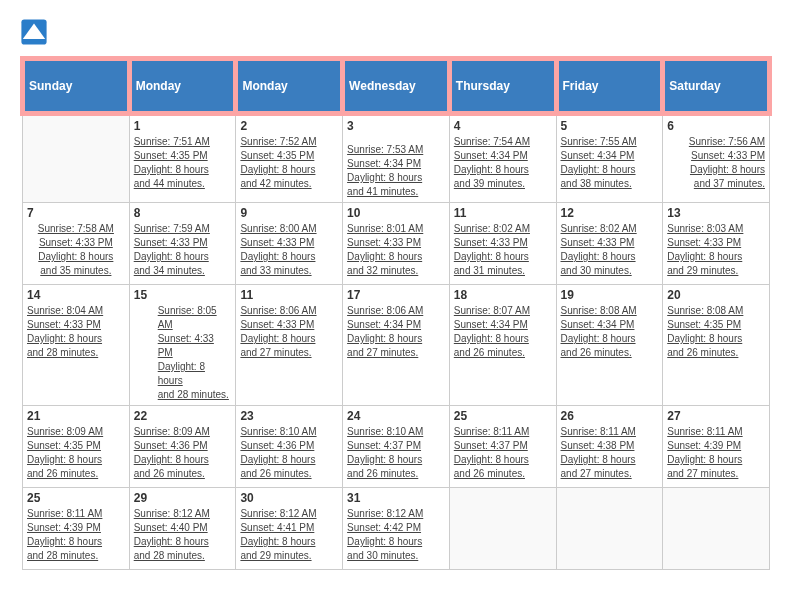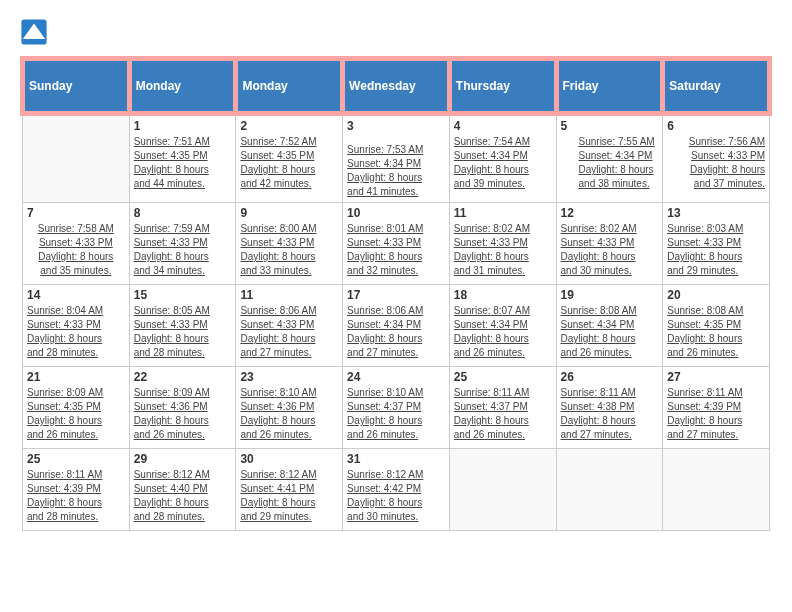--- a/index.html
+++ b/index.html
@@ -146,21 +146,21 @@
           </td>
           <td>
             <div class="day-num">4</div>
             <div class="day-info" style="white-space: pre-line;">Sunrise: 7:54 AM
 Sunset: 4:34 PM
 Daylight: 8 hours
 and 39 minutes.</div>
           </td>
           <td>
             <div class="day-num">5</div>
-            <div class="day-info" style="white-space: pre-line; margin-left: 18px;">Sunrise: 7:55 AM
+            <div class="day-info" style="white-space: pre-line;">Sunrise: 7:55 AM
 Sunset: 4:34 PM
 Daylight: 8 hours
 and 38 minutes.</div>
           </td>
           <td>
             <div class="day-num">6</div>
             <div class="day-info" style="white-space: pre-line; text-align: right;">Sunrise: 7:56 AM
 Sunset: 4:33 PM
 Daylight: 8 hours
 and 37 minutes.</div>
@@ -220,21 +220,21 @@
         <tr>
           <td>
             <div class="day-num">14</div>
             <div class="day-info" style="white-space: pre-line;">Sunrise: 8:04 AM
 Sunset: 4:33 PM
 Daylight: 8 hours
 and 28 minutes.</div>
           </td>
           <td>
             <div class="day-num">15</div>
-            <div class="day-info" style="white-space: pre-line;">Sunrise: 8:05 AM
+            <div class="day-info" style="white-space: pre-line; margin-left: 24px;">Sunrise: 8:05 AM
 Sunset: 4:33 PM
 Daylight: 8 hours
 and 28 minutes.</div>
           </td>
           <td>
             <div class="day-num">11</div>
             <div class="day-info" style="white-space: pre-line;">Sunrise: 8:06 AM
 Sunset: 4:33 PM
 Daylight: 8 hours
 and 27 minutes.</div>

